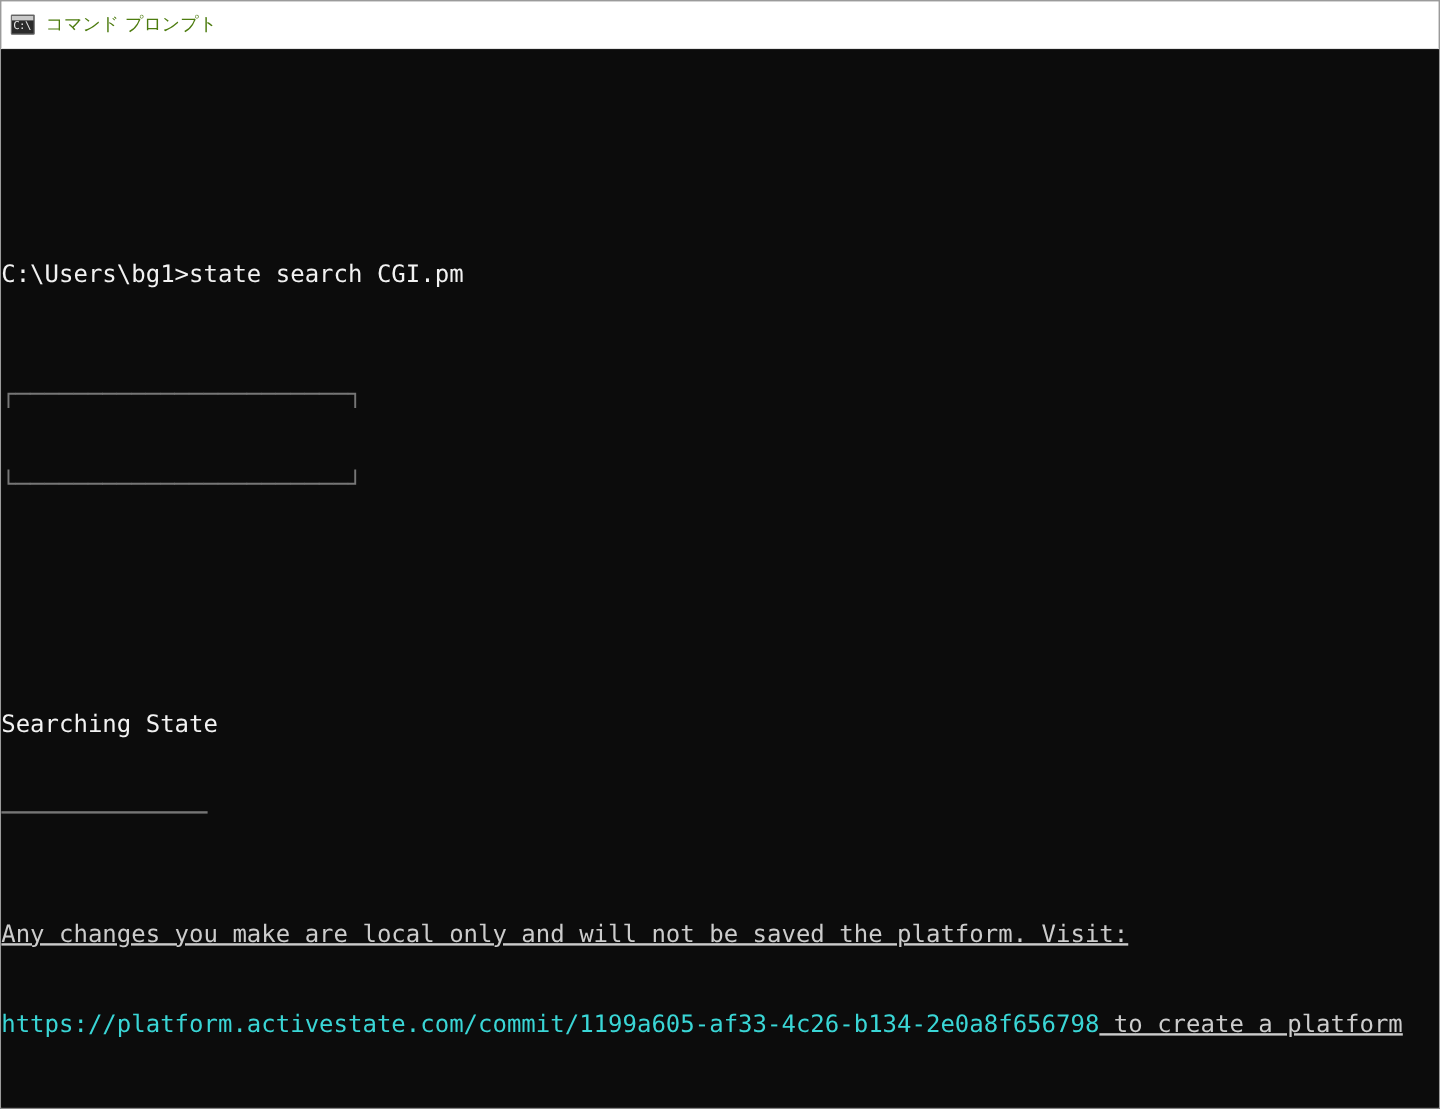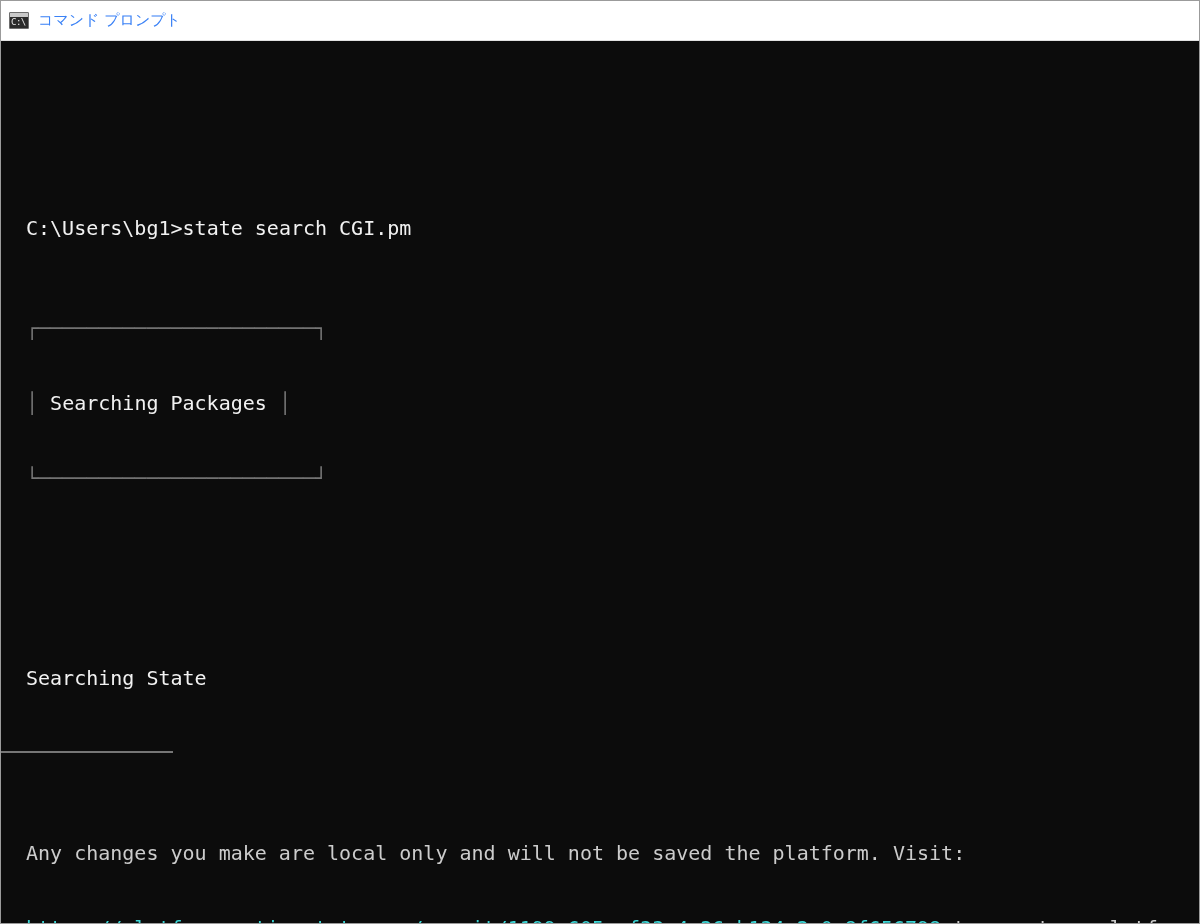--- a/index.html
+++ b/index.html
@@ -58,21 +58,21 @@
     font-family: "DejaVu Sans Mono", monospace;
     font-size: 9px;
     line-height: 11px;
     color: #e8e8e8;
     letter-spacing: -0.5px;
     white-space: nowrap;
   }
   #title-text {
     font-family: "DejaVu Sans", sans-serif;
     font-size: 15px;
-    color: #3b82f6;
+    color: #4d7c0f;
     white-space: nowrap;
   }
   
   #terminal {
     flex: 1 1 auto;
     background: #0c0c0c;
     position: relative;
     overflow: hidden;
     padding: 0;
   }
@@ -80,24 +80,24 @@
     position: absolute;
     top: 0; left: 0;
     width: 1200px;
     font-family: "DejaVu Sans Mono", monospace;
     font-size: 20px;
     line-height: 25px;
     color: #cccccc;
     white-space: pre;
     letter-spacing: 0px;
   }
-  .line { height: 25px; white-space: pre; padding-left: 25px; }
+  .line { height: 25px; white-space: pre; }
   .blank { height: 25px; }
   .fg-white  { color: #f2f2f2; }
-  .fg-gray   { color: #cccccc; }
+  .fg-gray   { color: #cccccc; text-decoration: underline; }
   .fg-cyan   { color: #3ad6d6; }
 
   .rule {
     height: 25px;
     position: relative;
   }
   .rule .bar {
     position: absolute;
     top: 10px;
     left: 0;
@@ -122,21 +122,20 @@
   </div>
 
   <div id="terminal">
     <div class="screen">
 
       <div class="blank"></div>
 
       <div class="line"><span class="fg-white">C:\Users\bg1&gt;</span><span class="fg-white">state search CGI.pm</span></div>
 
       <div class="line boxline">┌───────────────────────┐</div>
-      <div class="line"><span class="boxline">│</span><span class="fg-white"> Searching Packages </span><span class="boxline">│</span></div>
       <div class="line boxline">└───────────────────────┘</div>
 
       <div class="blank"></div>
 
       <div class="line fg-white">Searching State</div>
       <div class="rule short"><div class="bar"></div></div>
 
       <div class="line fg-gray">Any changes you make are local only and will not be saved the platform. Visit:</div>
       <div class="line"><span class="fg-cyan">https://platform.activestate.com/commit/1199a605-af33-4c26-b134-2e0a8f656798</span><span class="fg-gray"> to create a platform</span></div>
       

